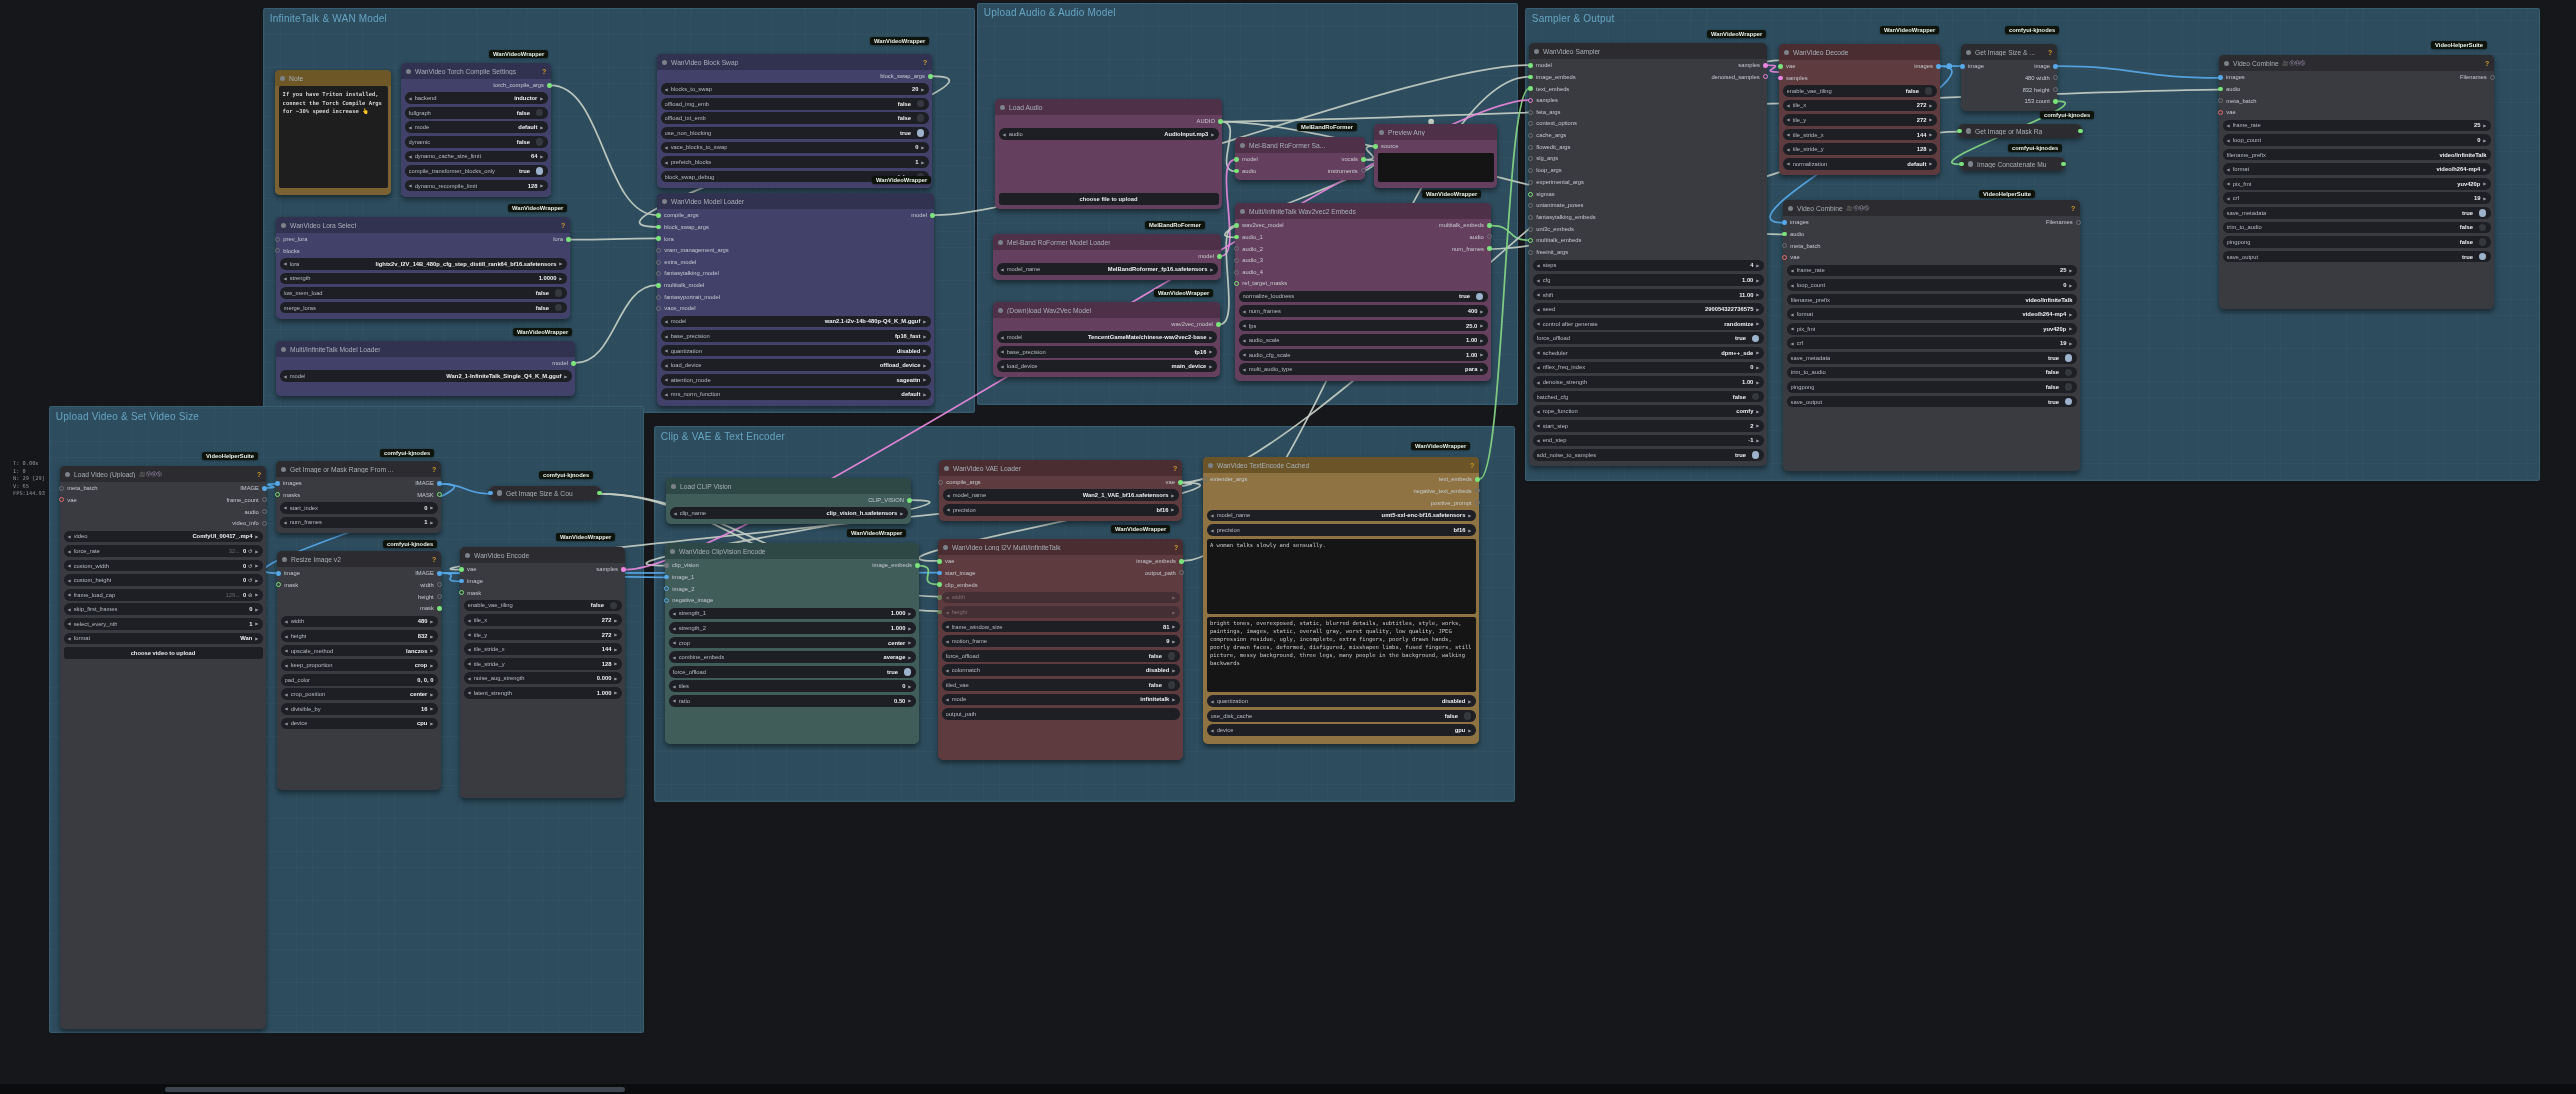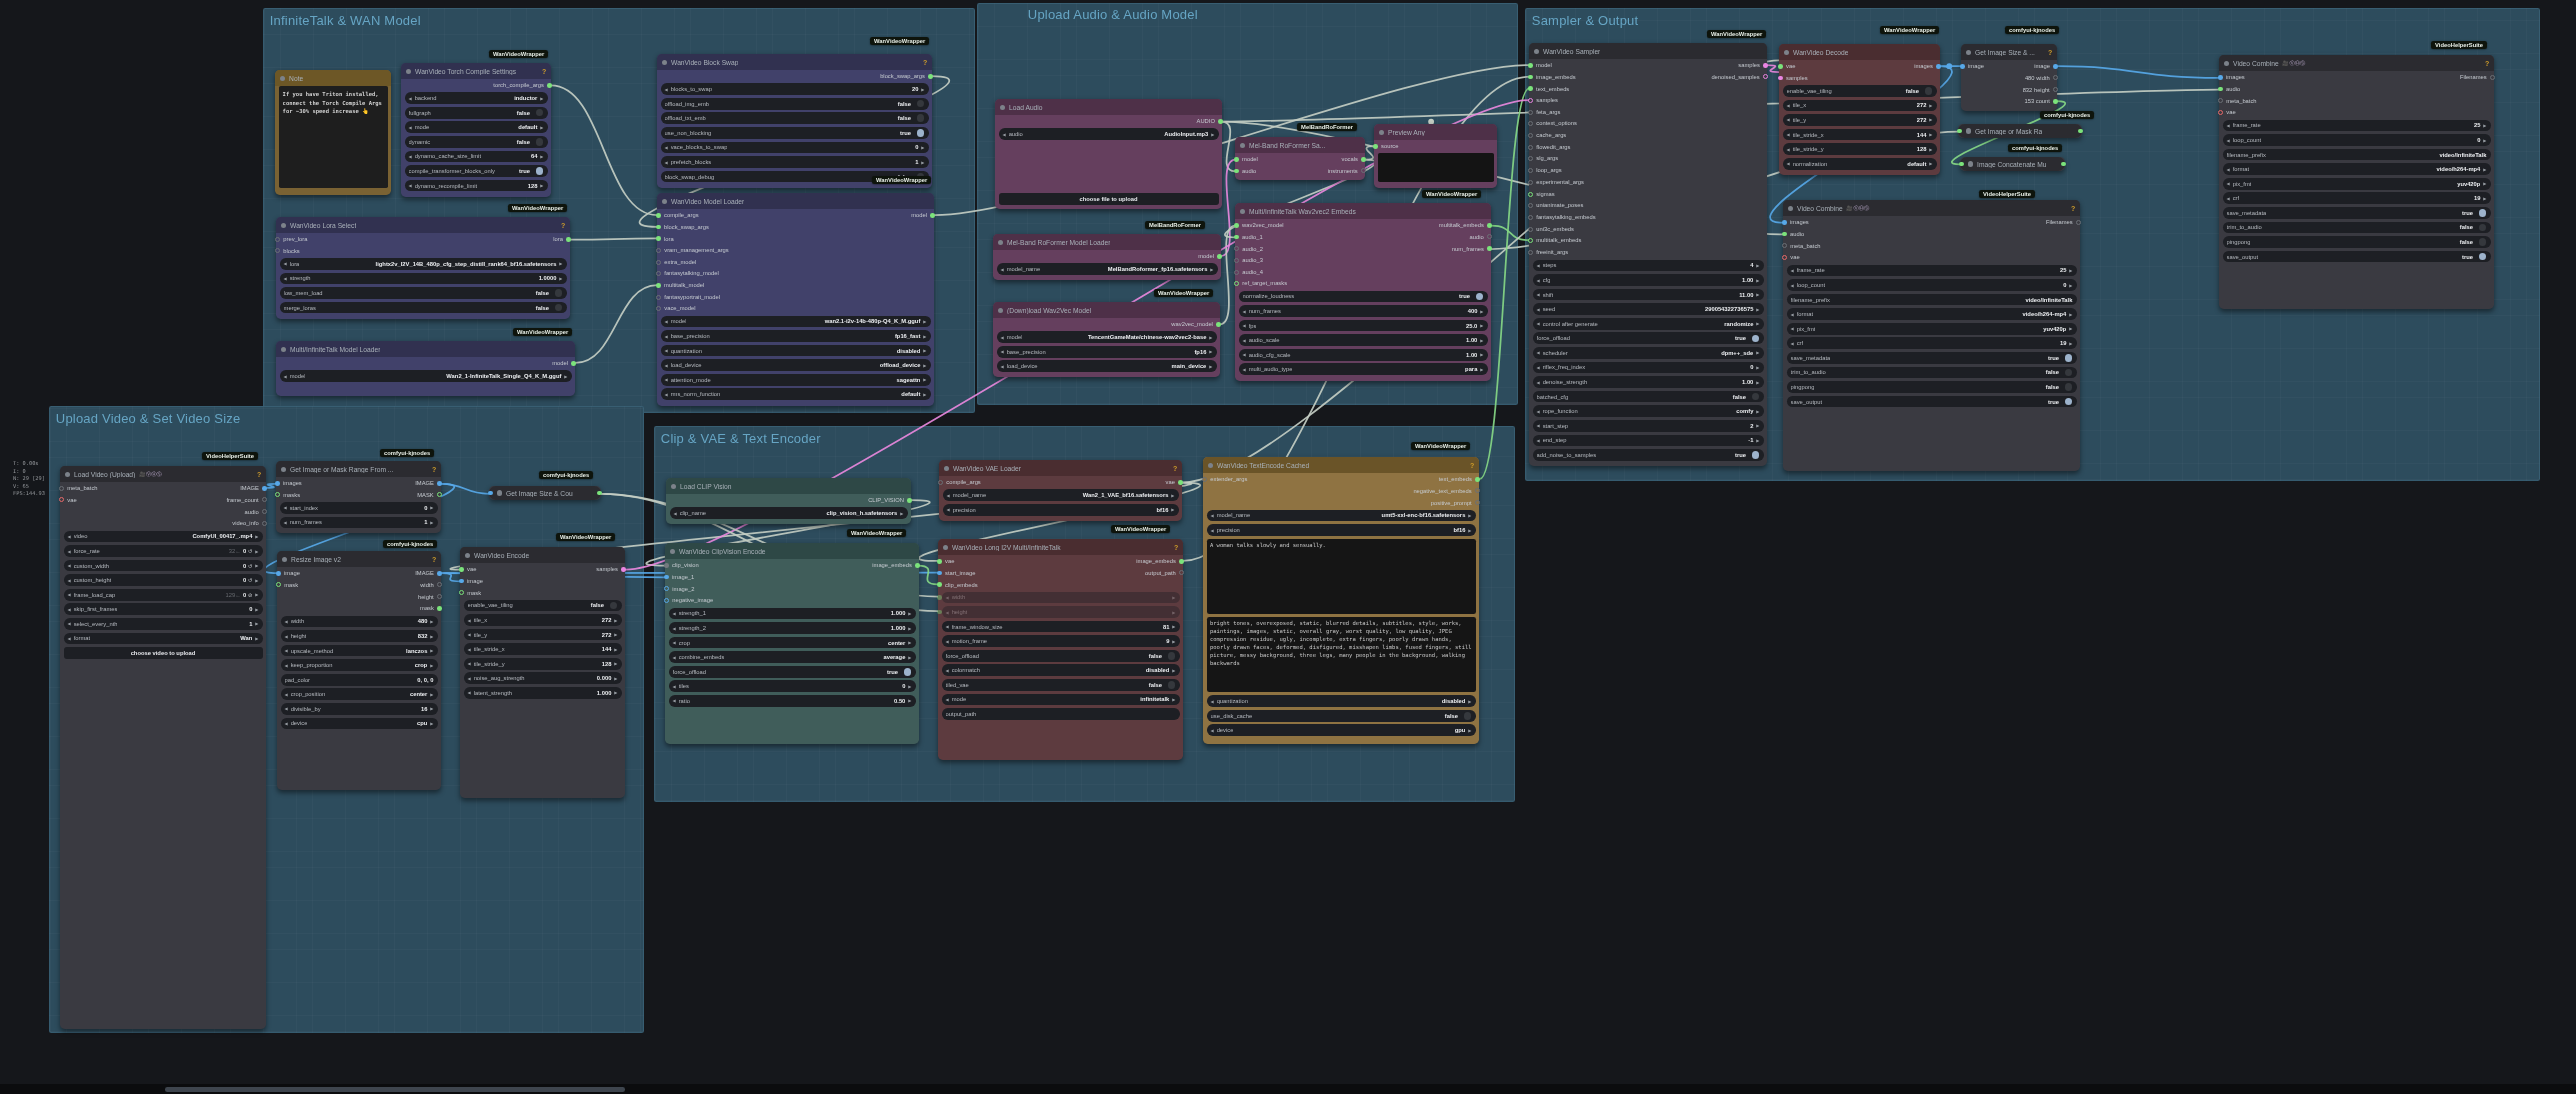--- a/index.html
+++ b/index.html
@@ -1,20 +1,20 @@
 <!DOCTYPE html>
 <html style="font-size:9.3px"><head>
 <meta charset="utf-8">
 <style>
   html,body{margin:0;padding:0;background:#111317;}
   #canvas{position:relative;overflow:hidden;font-family:"Liberation Sans",sans-serif;}
   .group{position:absolute;border-radius:2.3px;border:0.6px solid rgba(70,120,145,.35);
     background-image:repeating-linear-gradient(0deg,rgba(255,255,255,.022) 0 0.6px,transparent 0.6px 16.4px),
                      repeating-linear-gradient(90deg,rgba(255,255,255,.022) 0 0.6px,transparent 0.6px 16.4px);}
-  .gtitle{position:absolute;left:5.8px;top:3.5px;font-size:13px;letter-spacing:0.2px;}
+  .gtitle{position:absolute;left:5.8px;top:3.5px;font-size:10px;letter-spacing:0.2px;}
   svg.wires{position:absolute;left:0;top:0;pointer-events:none;}
   .badge{position:absolute;background:#0e140c;color:#e9f0e9;font-size:5.8px;font-weight:bold;
     padding:1.2px 4.1px;border-radius:2.3px;white-space:nowrap;box-shadow:0 0.6px 1.8px rgba(0,0,0,.5);z-index:4;}
   .node{position:absolute;border-radius:4.7px;box-shadow:0 2.3px 5.8px rgba(0,0,0,.45);z-index:3;font-size:5.8px;}
   .nhead{height:16.4px;border-radius:4.7px 4.7px 0 0;display:flex;align-items:center;padding:0 4.7px;gap:4.1px;}
   .node.collapsed .nhead{border-radius:7px;height:14px;}
   .ndot{width:5.3px;height:5.3px;border-radius:50%;background:#7c828a;flex:0 0 auto;}
   .ntitle{color:#a9b1b9;font-size:6.7px;white-space:nowrap;overflow:hidden;}
   .nicon{color:#b9a8c9;font-size:5.3px;white-space:nowrap;}
   .nhelp{margin-left:auto;color:#cf9d2a;font-weight:bold;font-size:7px;}
@@ -55,21 +55,21 @@
   .hthumb{position:absolute;border-radius:2.3px;background:#3e454e;}
 </style>
 </head>
 <body>
 
 <div id="canvas" style="width: 2576px; height: 1095px; background: rgb(21, 23, 27);">
     <div class="group" style="left: 263px; top: 8.2px; width: 710px; height: 403px; background-color: rgb(45, 76, 93);">
       <span class="gtitle" style="color: rgb(102, 165, 196);">InfiniteTalk &amp; WAN Model</span>
     </div>
     <div class="group" style="left: 977px; top: 2.9px; width: 539px; height: 400px; background-color: rgb(45, 76, 93);">
-      <span class="gtitle" style="color: rgb(102, 165, 196); margin-left: 44px;">Upload Audio &amp; Audio Model</span>
+      <span class="gtitle" style="color: rgb(102, 165, 196);">Upload Audio &amp; Audio Model</span>
     </div>
     <div class="group" style="left: 1525px; top: 8.2px; width: 1013px; height: 471px; background-color: rgb(45, 76, 93);">
       <span class="gtitle" style="color: rgb(102, 165, 196);">Sampler &amp; Output</span>
     </div>
     <div class="group" style="left: 49px; top: 406px; width: 593px; height: 625px; background-color: rgb(45, 76, 93);">
       <span class="gtitle" style="color: rgb(102, 165, 196);">Upload Video &amp; Set Video Size</span>
     </div>
     <div class="group" style="left: 654px; top: 426px; width: 859px; height: 374px; background-color: rgb(45, 76, 93);">
       <span class="gtitle" style="color: rgb(102, 165, 196);">Clip &amp; VAE &amp; Text Encoder</span>
     </div>

